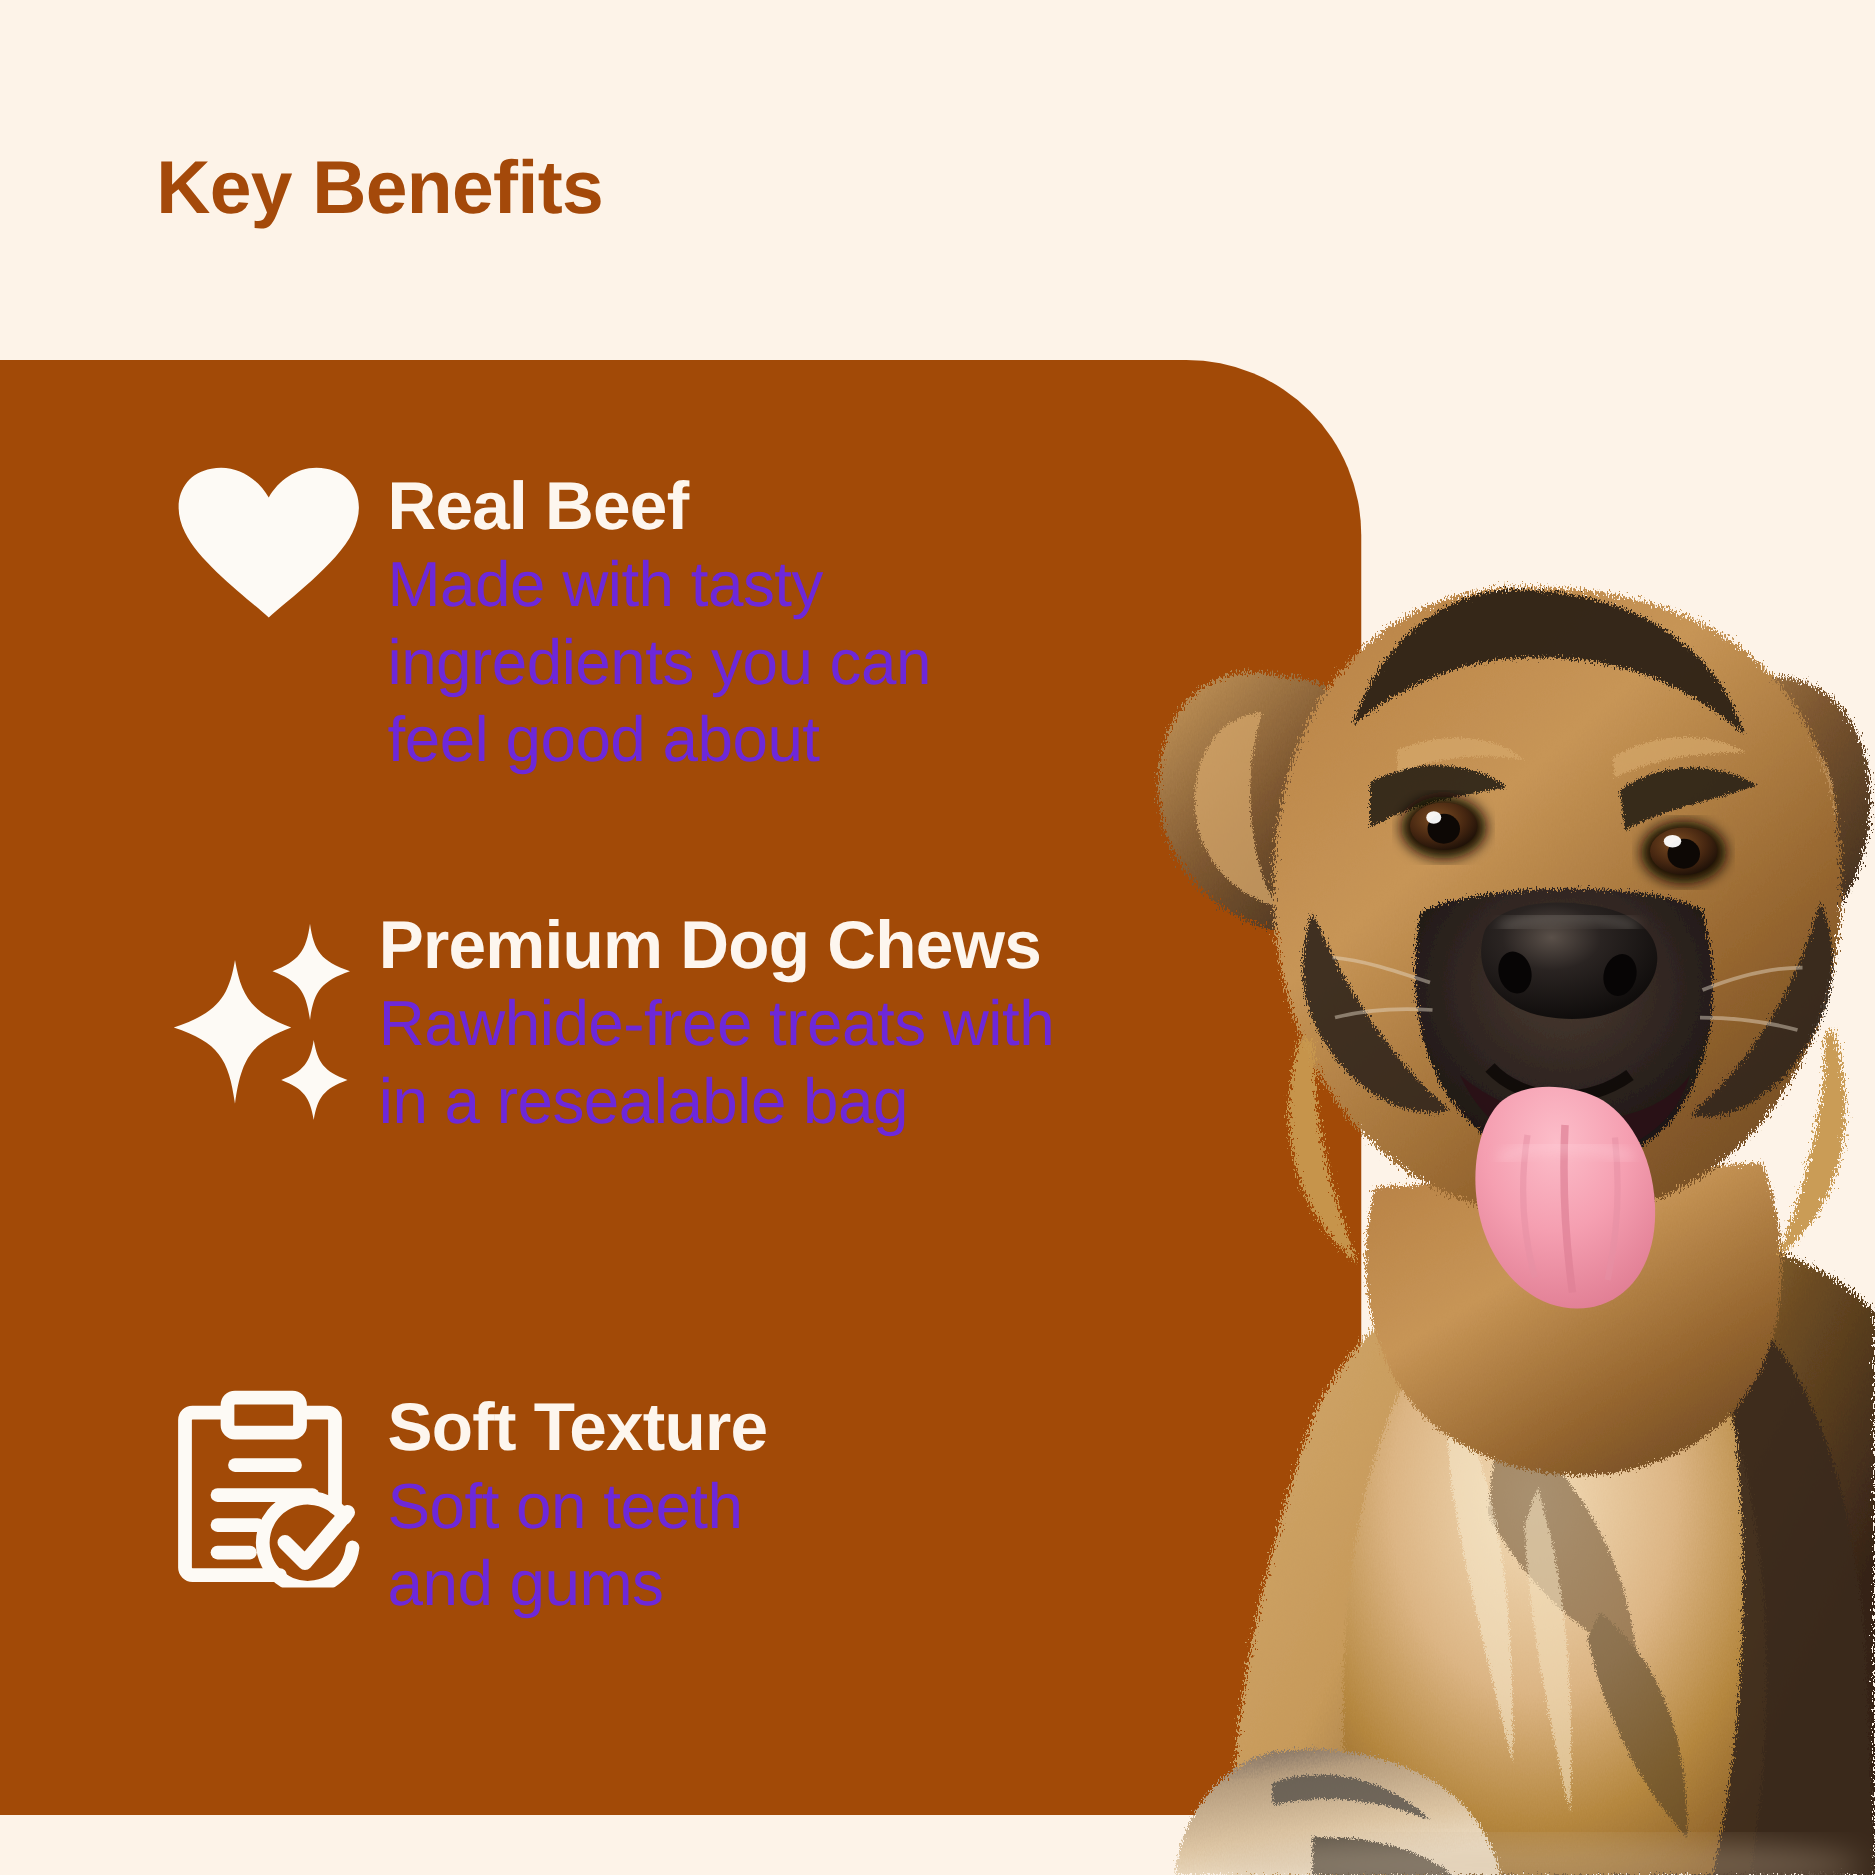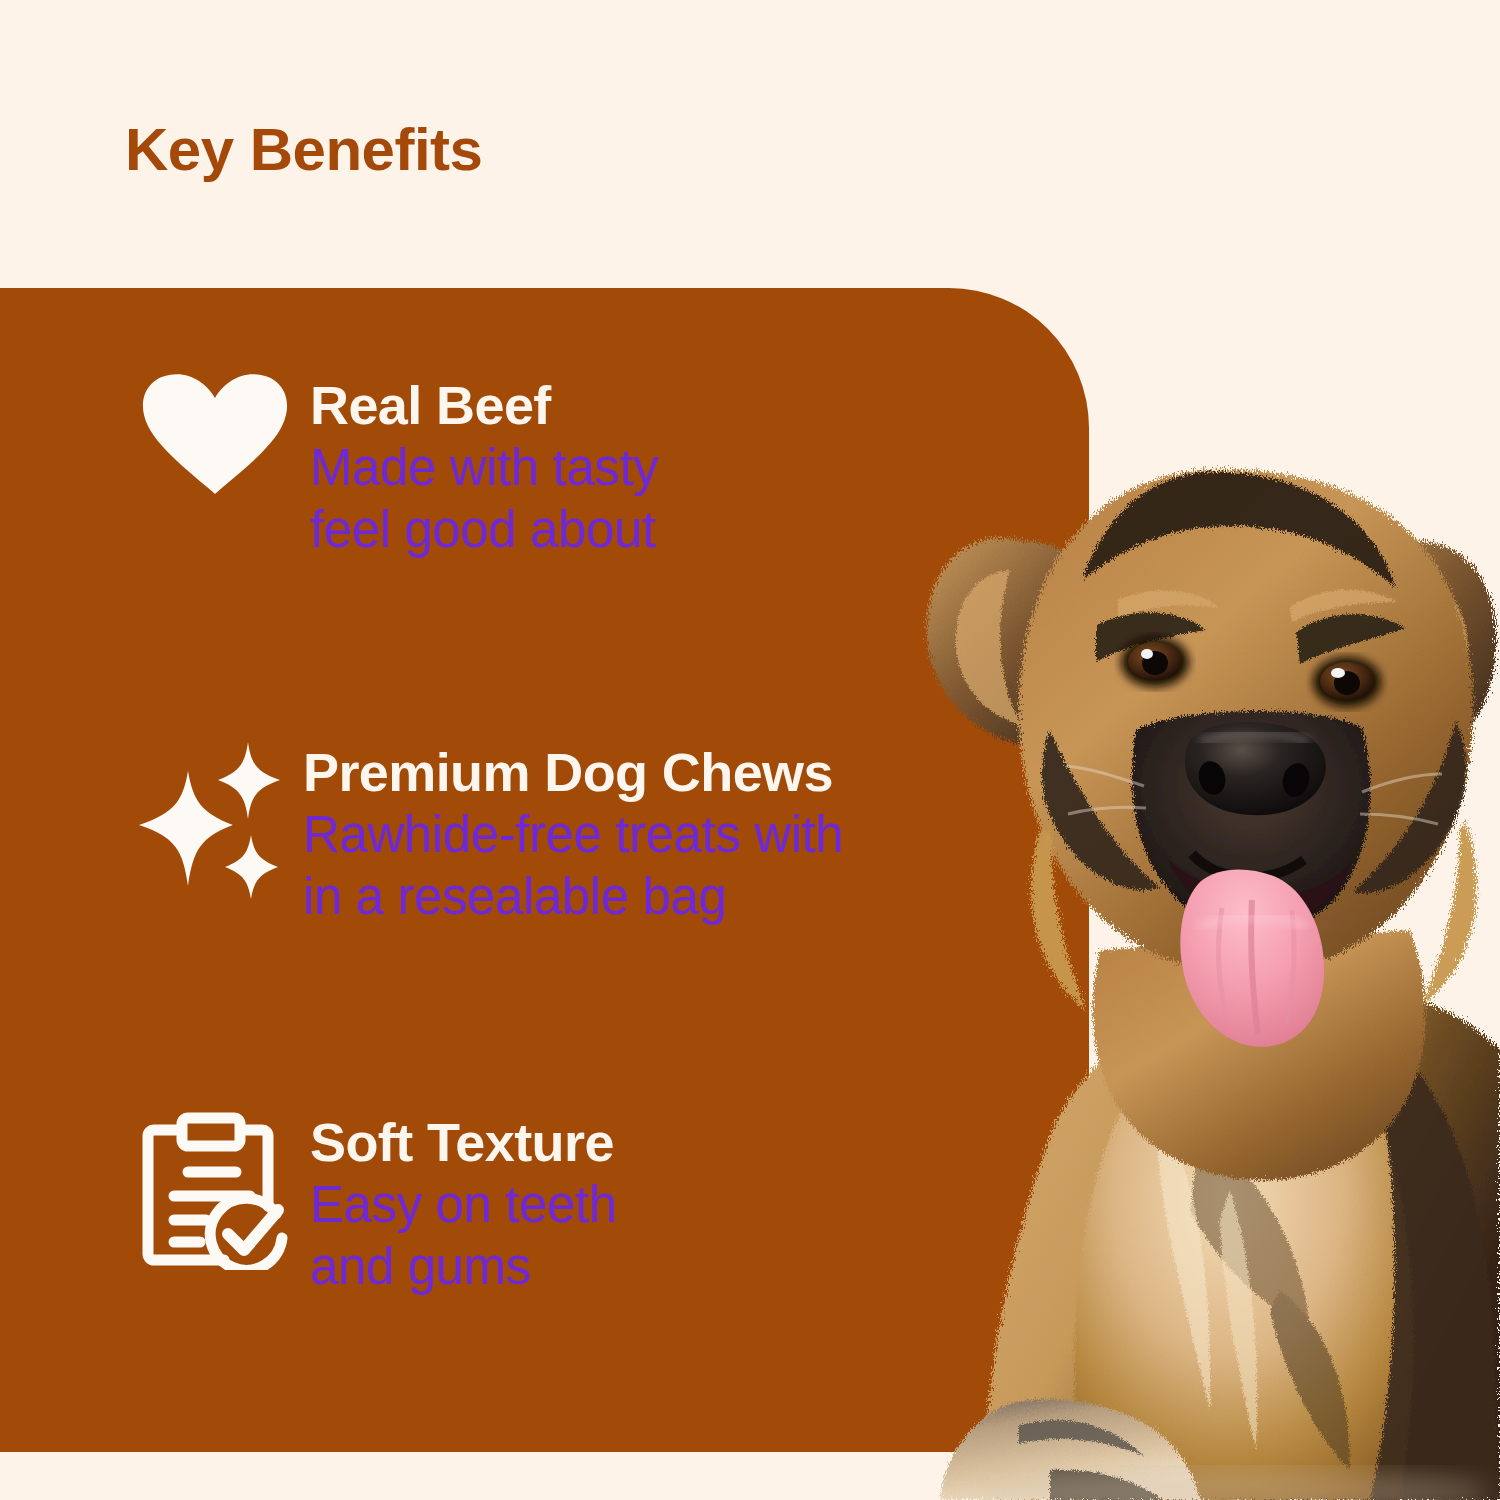--- a/index.html
+++ b/index.html
@@ -31,21 +31,21 @@
     width:1089px; height:1164px;
     background:#a24a07;
     border-top-right-radius:140px;
     border-bottom-right-radius:22px;
   }
 
   
   .benefits { position:absolute; left:0; top:288px; width:1089px; height:968px; }
   .benefit { position:absolute; display:flex; align-items:flex-start; }
   .benefit.b1 { left:140px; top:85px; }
-  .benefit.b2 { left:133px; top:452px; }
+  .benefit.b2 { left:133px; top:436px;align-items:center; }
   .benefit.b3 { left:140px; top:822px; }
 
   .icon-wrap {
     flex:0 0 auto;
     width:170px;
     display:flex;
     align-items:flex-start;
     justify-content:flex-start;
   }
   .icon-wrap svg { display:block; }
@@ -91,20 +91,21 @@
     <div class="benefit b1">
       <div class="icon-wrap">
         <svg width="150" height="122" viewBox="0 0 150 122" aria-hidden="true">
           <path fill="#fdfaf5" d="M75 121 C61 108 20 78 8 53 C-4 29 6 6 29 2 C48 -2 66 9 75 25 C84 9 102 -2 121 2 C144 6 154 29 142 53 C130 78 89 108 75 121 Z"></path>
         </svg>
       </div>
       <div class="btext">
         <div class="b-title">Real Beef</div>
         <div class="b-desc">
           <div>Made with tasty</div>
+          <div>ingredients you can</div>
           <div>feel good about</div>
         </div>
       </div>
     </div>
 
     <div class="benefit b2">
       <div class="icon-wrap">
         <svg width="166" height="162" viewBox="0 0 166 162" aria-hidden="true">
 
           <path fill="#fdfaf5" d="M55 31 C60 60 68 73 100 85 C68 97 60 110 55 146 C50 110 42 97 6 85 C42 73 50 60 55 31 Z"></path>
@@ -143,21 +144,21 @@
             <path d="M136 104 A36 36 0 1 0 142 128"></path>
           </g>
           <g fill="none" stroke="#fdfaf5" stroke-width="12" stroke-linecap="round" stroke-linejoin="round">
             <path d="M88 124 L104 140 L138 100"></path>
           </g>
         </svg>
       </div>
       <div class="btext">
         <div class="b-title">Soft Texture</div>
         <div class="b-desc">
-          <div>Easy on teeth</div>
+          <div>Soft on teeth</div>
           <div>and gums</div>
         </div>
       </div>
     </div>
 
   </div>
 
   <div class="dog">
     <svg width="600" height="1070" viewBox="0 0 600 1070" aria-hidden="true">
       <defs>

